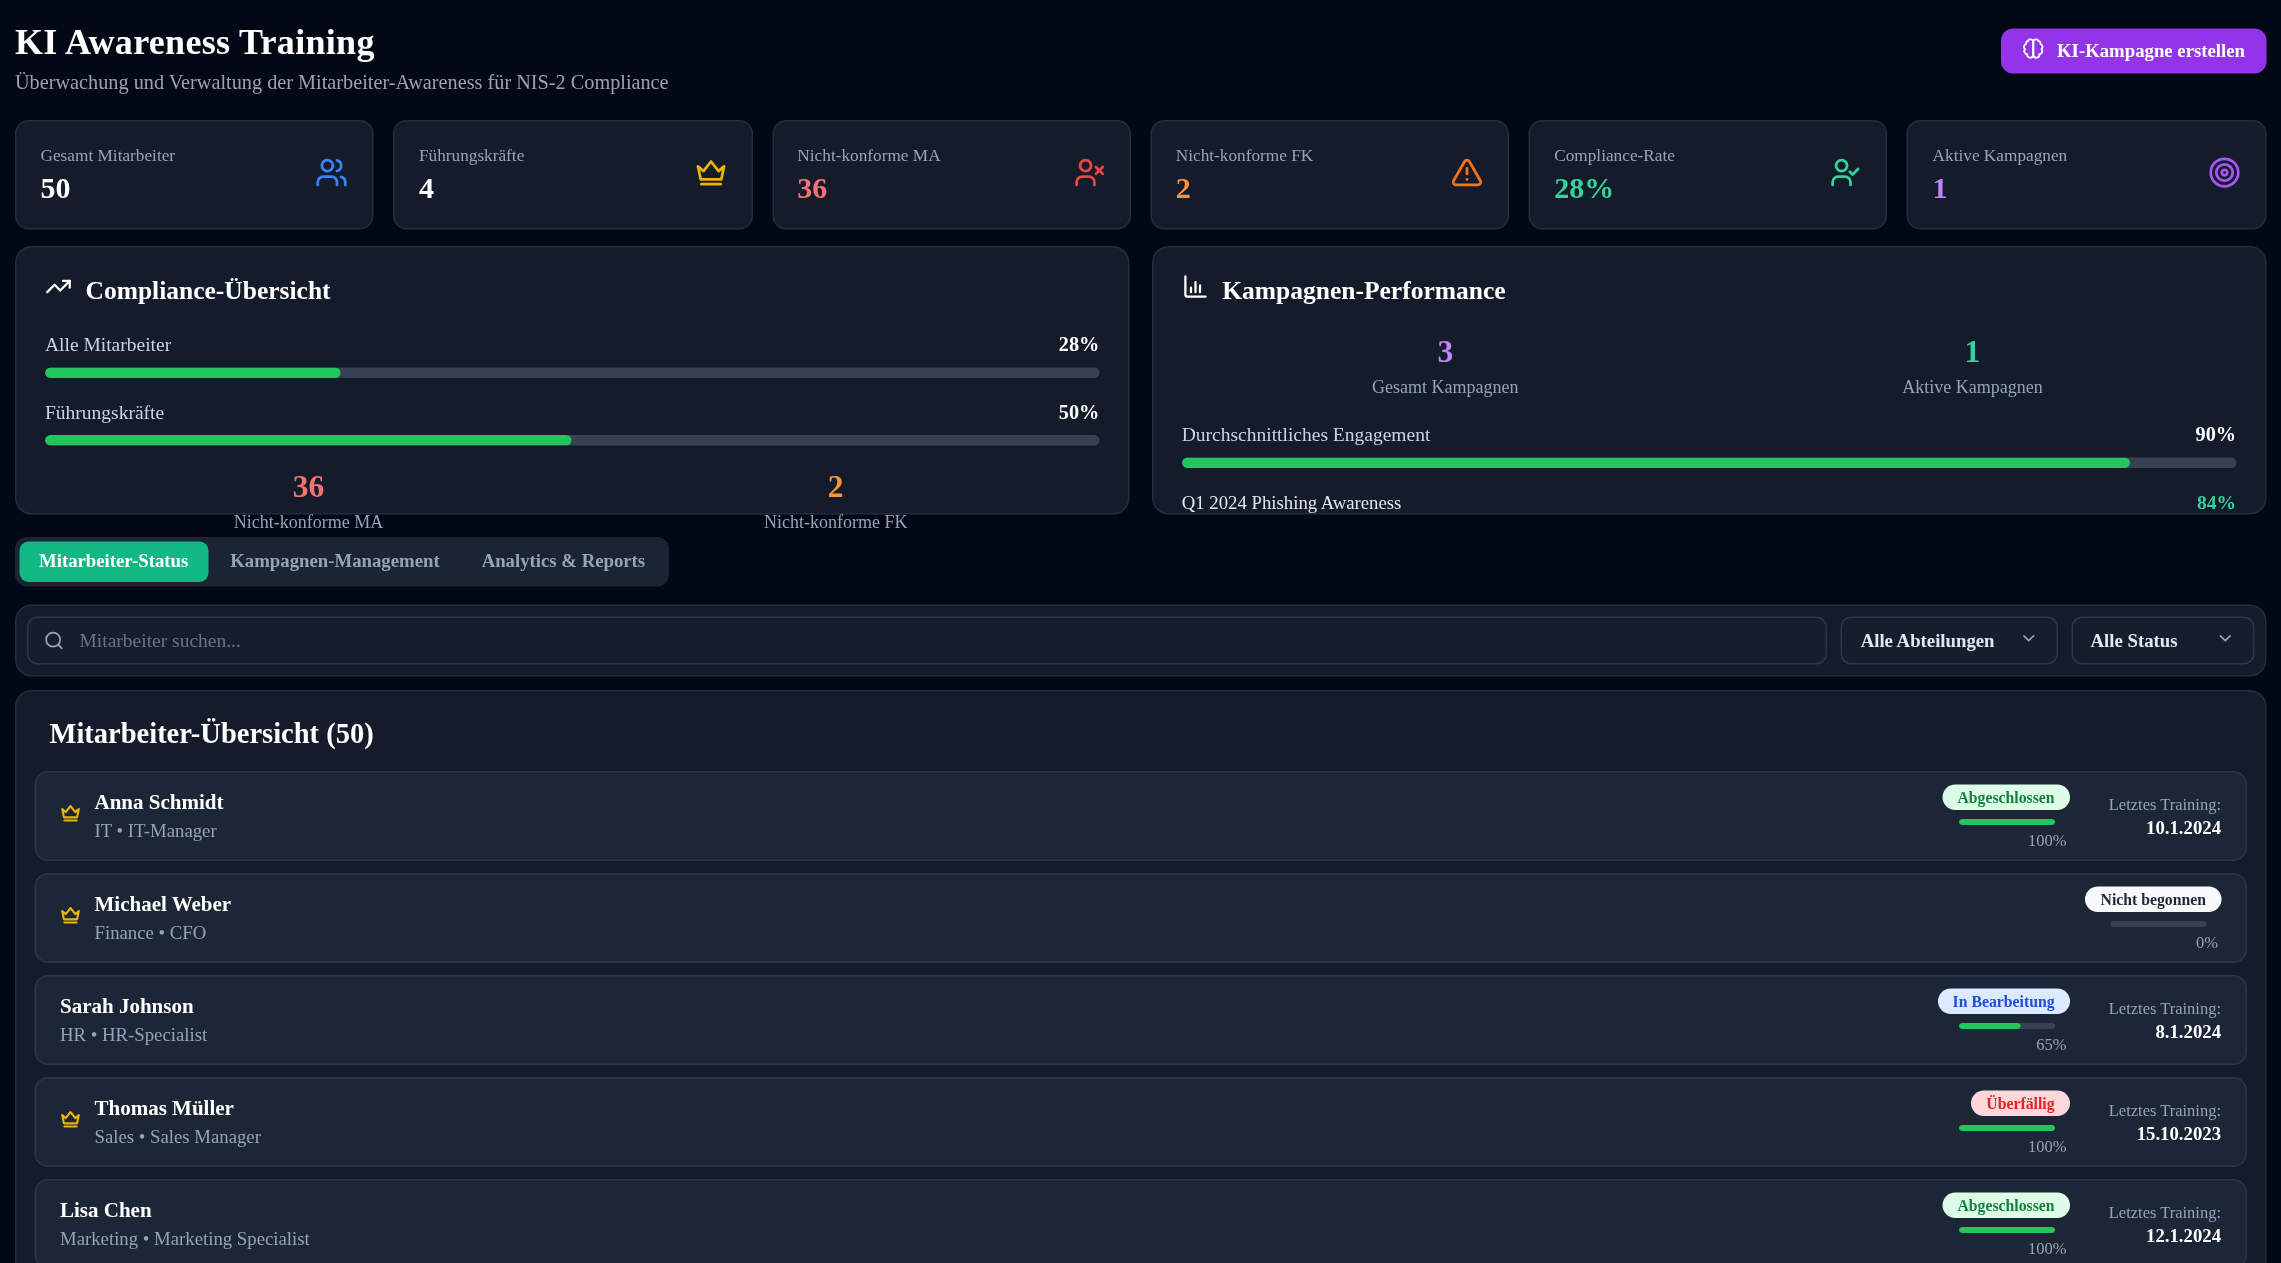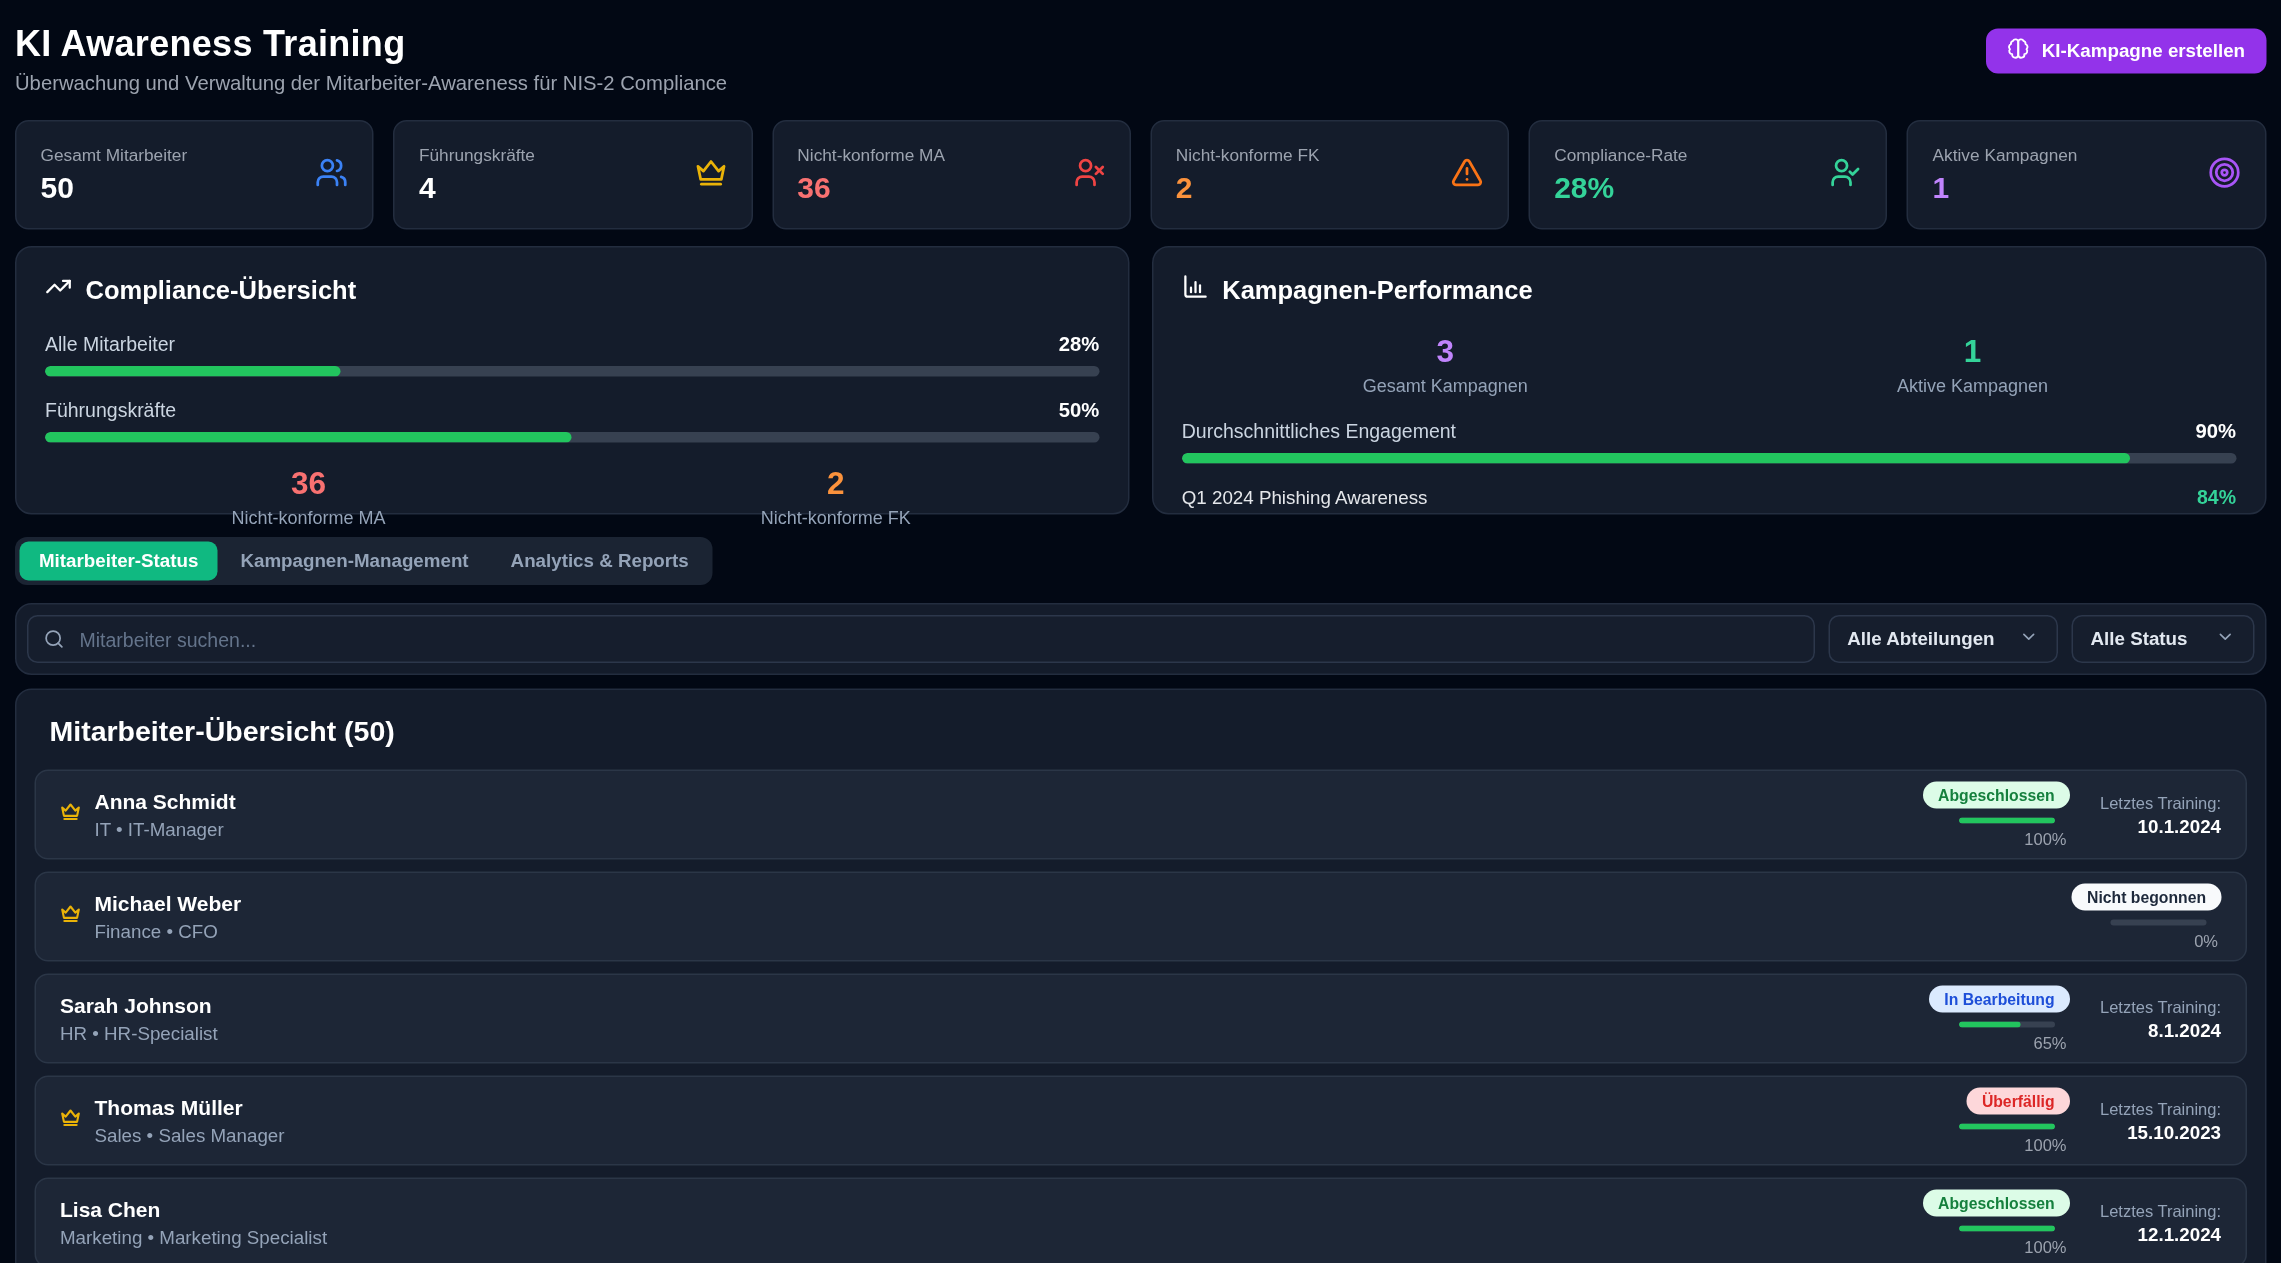--- a/index.html
+++ b/index.html
@@ -1,18 +1,18 @@
 <!DOCTYPE html>
 <html lang="de"><head>
 <meta charset="utf-8">
 <style>
   * { margin:0; padding:0; box-sizing:border-box; }
   html,body { width:2281px; height:1263px; overflow:hidden; background:#020814; }
   body { font-family:"Liberation Sans","DejaVu Sans",sans-serif; color:#fff; }
-  .viewport { width:2281px; height:1263px; overflow:hidden; }
+  .viewport { width:2281px; height:1263px; overflow:hidden;font-family:Liberation Serif, serif; }
   #app { width:1520.7px; height:842px; transform:scale(1.5); transform-origin:0 0; padding:15px 10px 0; }
 
   
   .topbar { display:flex; justify-content:space-between; align-items:flex-start; margin-bottom:17px; }
   .page-title { font-size:24px; font-weight:700; letter-spacing:.2px; }
   .page-subtitle { font-size:13.5px; color:#9ca3af; margin-top:5px; }
   .create-btn { display:flex; align-items:center; gap:8px; background:#9333ea; color:#fff; border:none;
     border-radius:8px; height:30px; padding:0 14px; font-size:12.5px; font-weight:700; cursor:pointer;
     font-family:inherit; margin-top:4px; }
 

